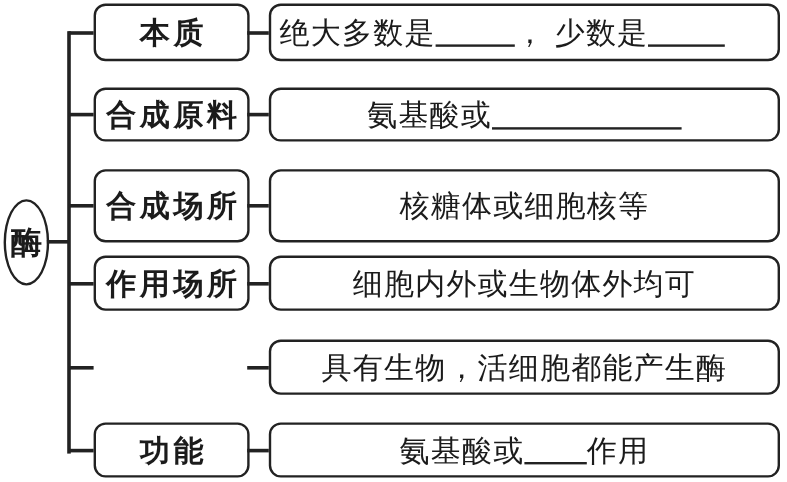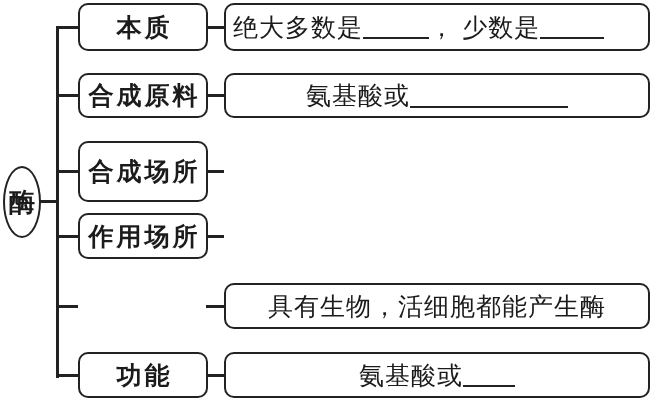--- a/index.html
+++ b/index.html
@@ -84,43 +84,50 @@
         <span class="blank" style="width: 158px;"></span>
       </div>
   </div>
 
   <div class="row r3">
     <div class="line lc"></div>
     <div class="box label-box">
       <span>合成场所</span>
     </div>
     <div class="line mc"></div>
+    <div class="box content-box">
+        <span>核糖体或细胞核等</span>
+      </div>
   </div>
 
   <div class="row r4">
     <div class="line lc"></div>
     <div class="box label-box">
       <span>作用场所</span>
     </div>
     <div class="line mc"></div>
+    <div class="box content-box">
+        <span>细胞内外或生物体外均可</span>
+      </div>
   </div>
 
   <div class="row r5">
     <div class="line lc"></div>
     <div class="line mc"></div>
     <div class="box content-box">
         <span>具有生物，活细胞都能产生酶</span>
       </div>
   </div>
 
   <div class="row r6">
     <div class="line lc"></div>
     <div class="box label-box">
       <span>功能</span>
     </div>
     <div class="line mc"></div>
     <div class="box content-box">
         <span>氨基酸或</span>
         <span class="blank" style="width: 52px;"></span>
+        <span>作用</span>
       </div>
   </div>
 
 </div>
 
 </body></html>

